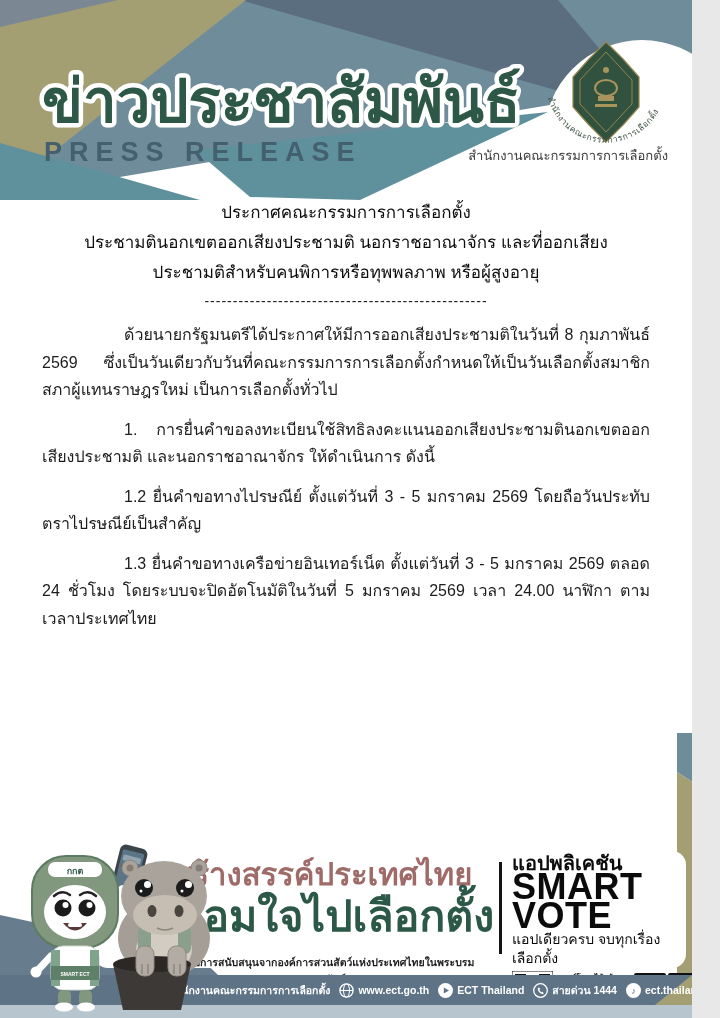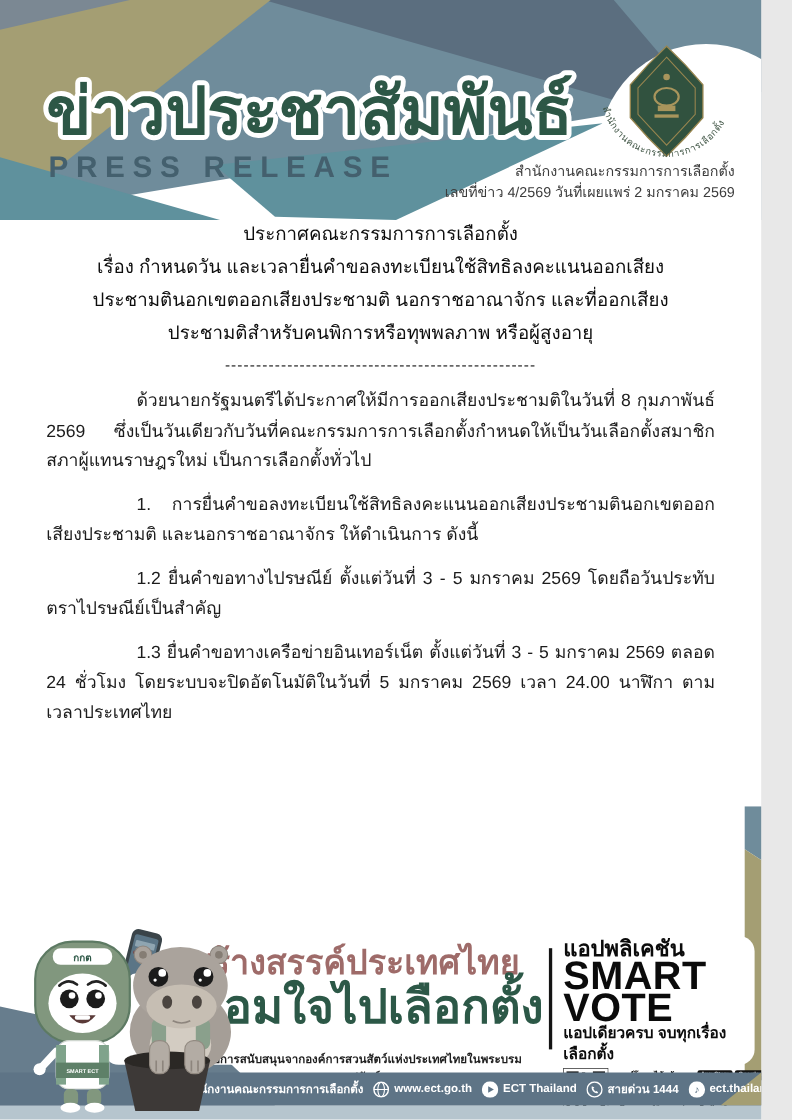--- a/index.html
+++ b/index.html
@@ -27,21 +27,21 @@
   .banner-card{position:absolute;left:94px;top:13px;width:592px;height:117px;background:#fff;border-radius:14px;}
   .slogan{position:absolute;left:150px;top:20px;width:346px;text-align:center;}
   .slogan .l1{font-size:31px;font-weight:700;color:#9e6b69;line-height:34px;}
   .slogan .l2{font-size:43px;font-weight:800;color:#2c5847;line-height:47px;margin-top:1px;}
   .disclaimer{position:absolute;left:150px;top:116px;width:346px;text-align:center;
               font-size:10.5px;font-weight:700;color:#1e1e1e;}
   .vline{position:absolute;left:499px;top:24px;width:2.5px;height:92px;background:#141414;}
   .appcol{position:absolute;left:512px;top:16px;width:176px;color:#0b0b0b;}
   .app-label{font-size:20px;font-weight:600;line-height:18px;}
   .app-name{font-size:36px;font-weight:700;letter-spacing:.5px;line-height:29px;}
-  .app-tagline{font-size:14px;font-weight:700;line-height:19px;}
+  .app-tagline{font-size:14px;font-weight:400;line-height:19px;}
   .dl-widget{display:flex;margin-top:3px;}
   .dl-rows{margin-left:5px;width:128px;}
   .dl-row1{display:flex;align-items:center;gap:2px;}
   .dl-label{font-size:7.5px;font-weight:700;white-space:nowrap;}
   .store-badge{background:#111;color:#fff;font-size:5.5px;font-weight:700;border-radius:2px;
                padding:1.5px 3px;white-space:nowrap;line-height:6px;}
   .search-bar{margin-top:2.5px;height:13px;background:#111;border-radius:2px;display:flex;
               align-items:center;padding:0 2px;gap:2px;}
   .search-label{color:#fff;font-size:7.5px;font-weight:700;white-space:nowrap;}
   .search-box{flex:1;background:#fff;border-radius:1.5px;height:9.5px;font-size:8px;font-weight:700;
@@ -85,27 +85,25 @@
       <rect x="-11" y="12" width="22" height="3" fill="#a8955c"></rect>
       <path id="emb-arc" d="M -58,6 A 60 60 0 0 0 58,6" fill="none"></path>
       <text font-size="8.5" fill="#3f5444" letter-spacing="0.5">
         <textPath href="#emb-arc">สำนักงานคณะกรรมการการเลือกตั้ง</textPath>
       </text>
     </g>
   </svg>
 
   <div class="org-lines">
     <div>สำนักงานคณะกรรมการการเลือกตั้ง</div>
-    <div>เลขที่ข่าว 4/2569 วันที่เผยแพร่ 2 มกราคม 2569</div>
   </div>
 
   <div class="content">
     <div class="doc-title">
       <div>ประกาศคณะกรรมการการเลือกตั้ง</div>
-      <div>เรื่อง กำหนดวัน และเวลายื่นคำขอลงทะเบียนใช้สิทธิลงคะแนนออกเสียง</div>
       <div>ประชามตินอกเขตออกเสียงประชามติ นอกราชอาณาจักร และที่ออกเสียง</div>
       <div>ประชามติสำหรับคนพิการหรือทุพพลภาพ หรือผู้สูงอายุ</div>
     </div>
     <div class="doc-divider">--------------------------------------------------</div>
     <p>ด้วยนายกรัฐมนตรีได้ประกาศให้มีการออกเสียงประชามติในวันที่ 8 กุมภาพันธ์ 2569 ซึ่งเป็นวันเดียวกับวันที่คณะกรรมการการเลือกตั้งกำหนดให้เป็นวันเลือกตั้งสมาชิกสภาผู้แทนราษฎรใหม่ เป็นการเลือกตั้งทั่วไป</p>
     <p>1. การยื่นคำขอลงทะเบียนใช้สิทธิลงคะแนนออกเสียงประชามตินอกเขตออกเสียงประชามติ และนอกราชอาณาจักร ให้ดำเนินการ ดังนี้</p>
     <p>1.2 ยื่นคำขอทางไปรษณีย์ ตั้งแต่วันที่ 3 - 5 มกราคม 2569 โดยถือวันประทับตราไปรษณีย์เป็นสำคัญ</p>
     <p>1.3 ยื่นคำขอทางเครือข่ายอินเทอร์เน็ต ตั้งแต่วันที่ 3 - 5 มกราคม 2569 ตลอด 24 ชั่วโมง โดยระบบจะปิดอัตโนมัติในวันที่ 5 มกราคม 2569 เวลา 24.00 นาฬิกา ตามเวลาประเทศไทย</p>
   </div>
 

